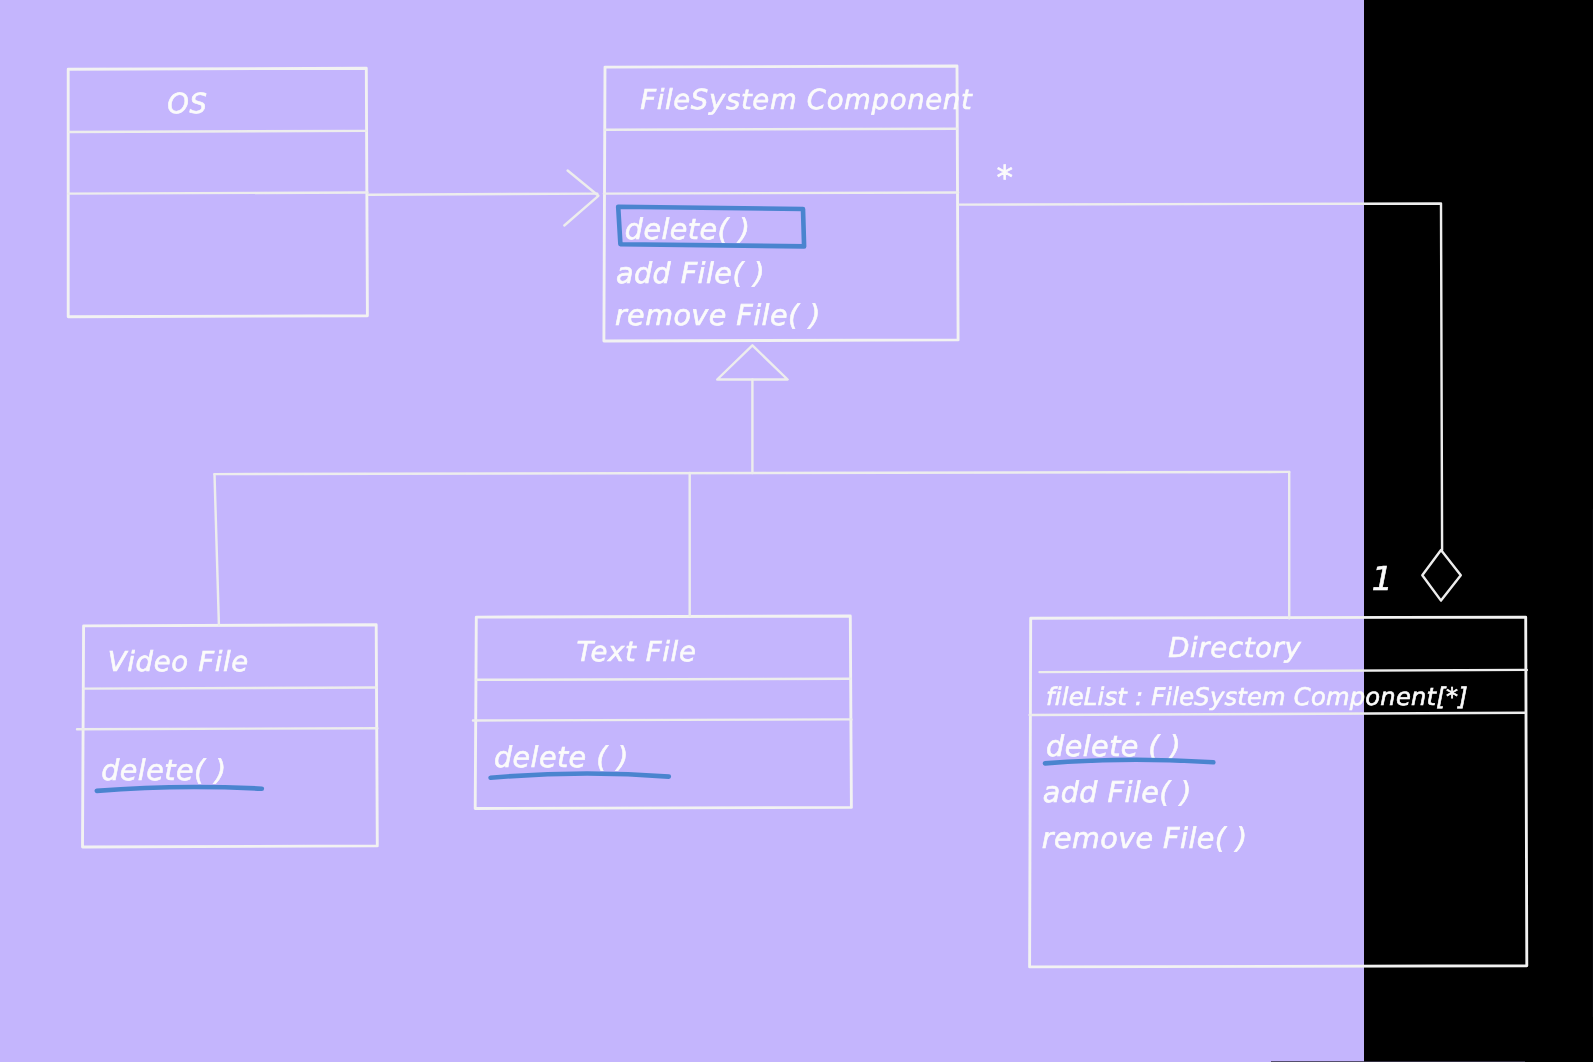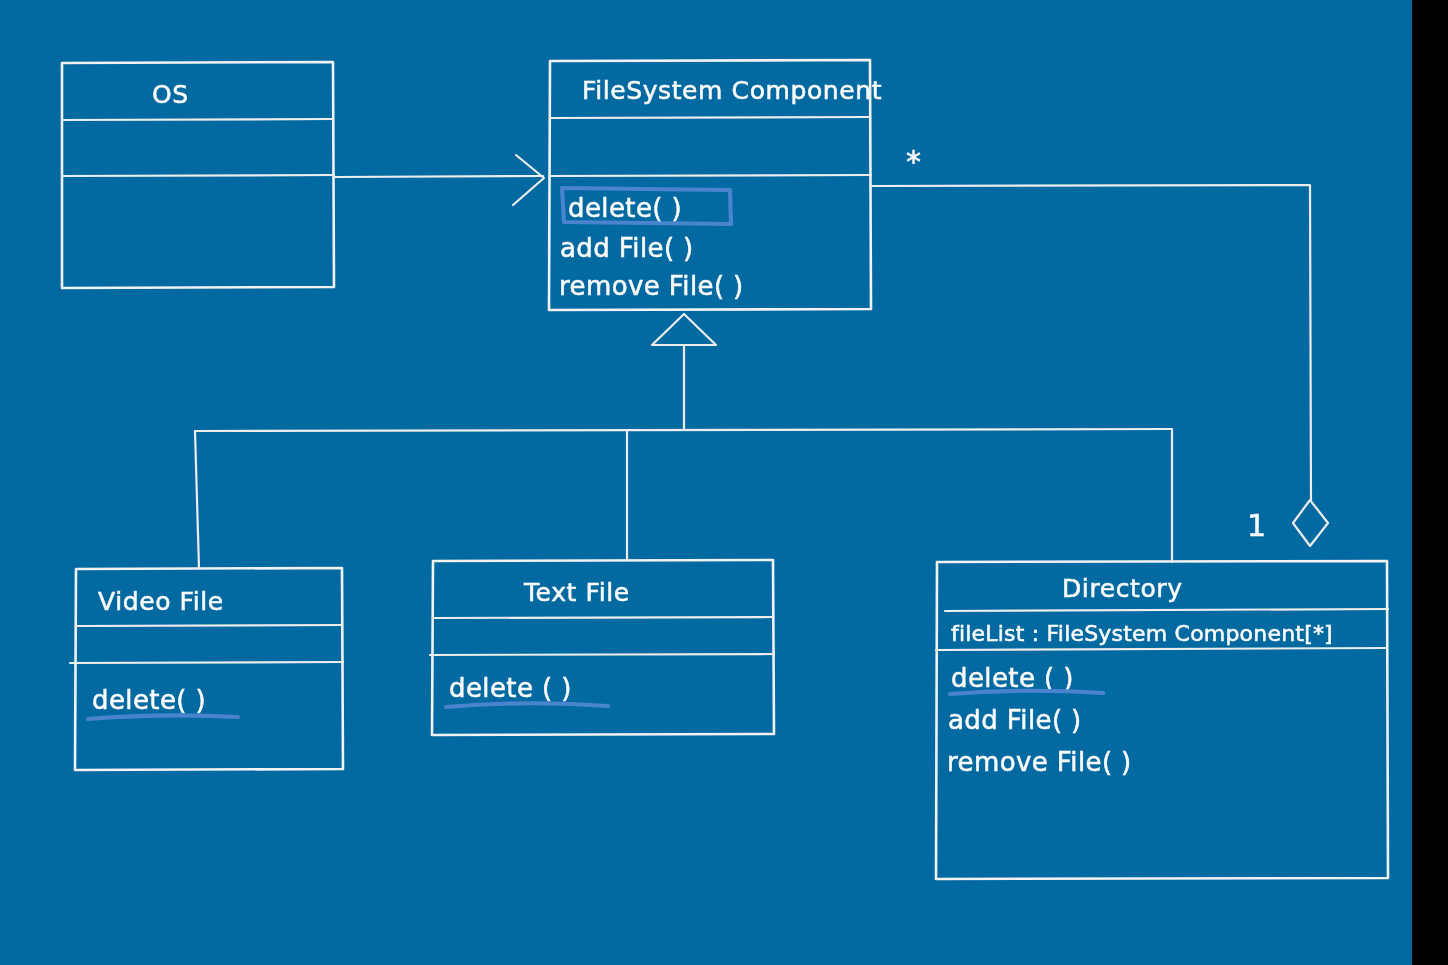--- a/index.html
+++ b/index.html
@@ -9,23 +9,24 @@
     background: #000000;
   }
   body {
     width: 1448px;
     height: 965px;
     overflow: hidden;
     font-family: "DejaVu Sans", sans-serif;
   }
   #canvas {
     position: relative;
-    width: 1412px;
+    width: 1240px;
     height: 965px;
-    background: #0369a1;
+    background: #c4b5fd;
+    font-style: italic;
   }
   svg#diagram {
     position: absolute;
     top: 0;
     left: 0;
     width: 1448px;
     height: 965px;
   }
   .stroke-white {
     stroke: #f2f2f2;

